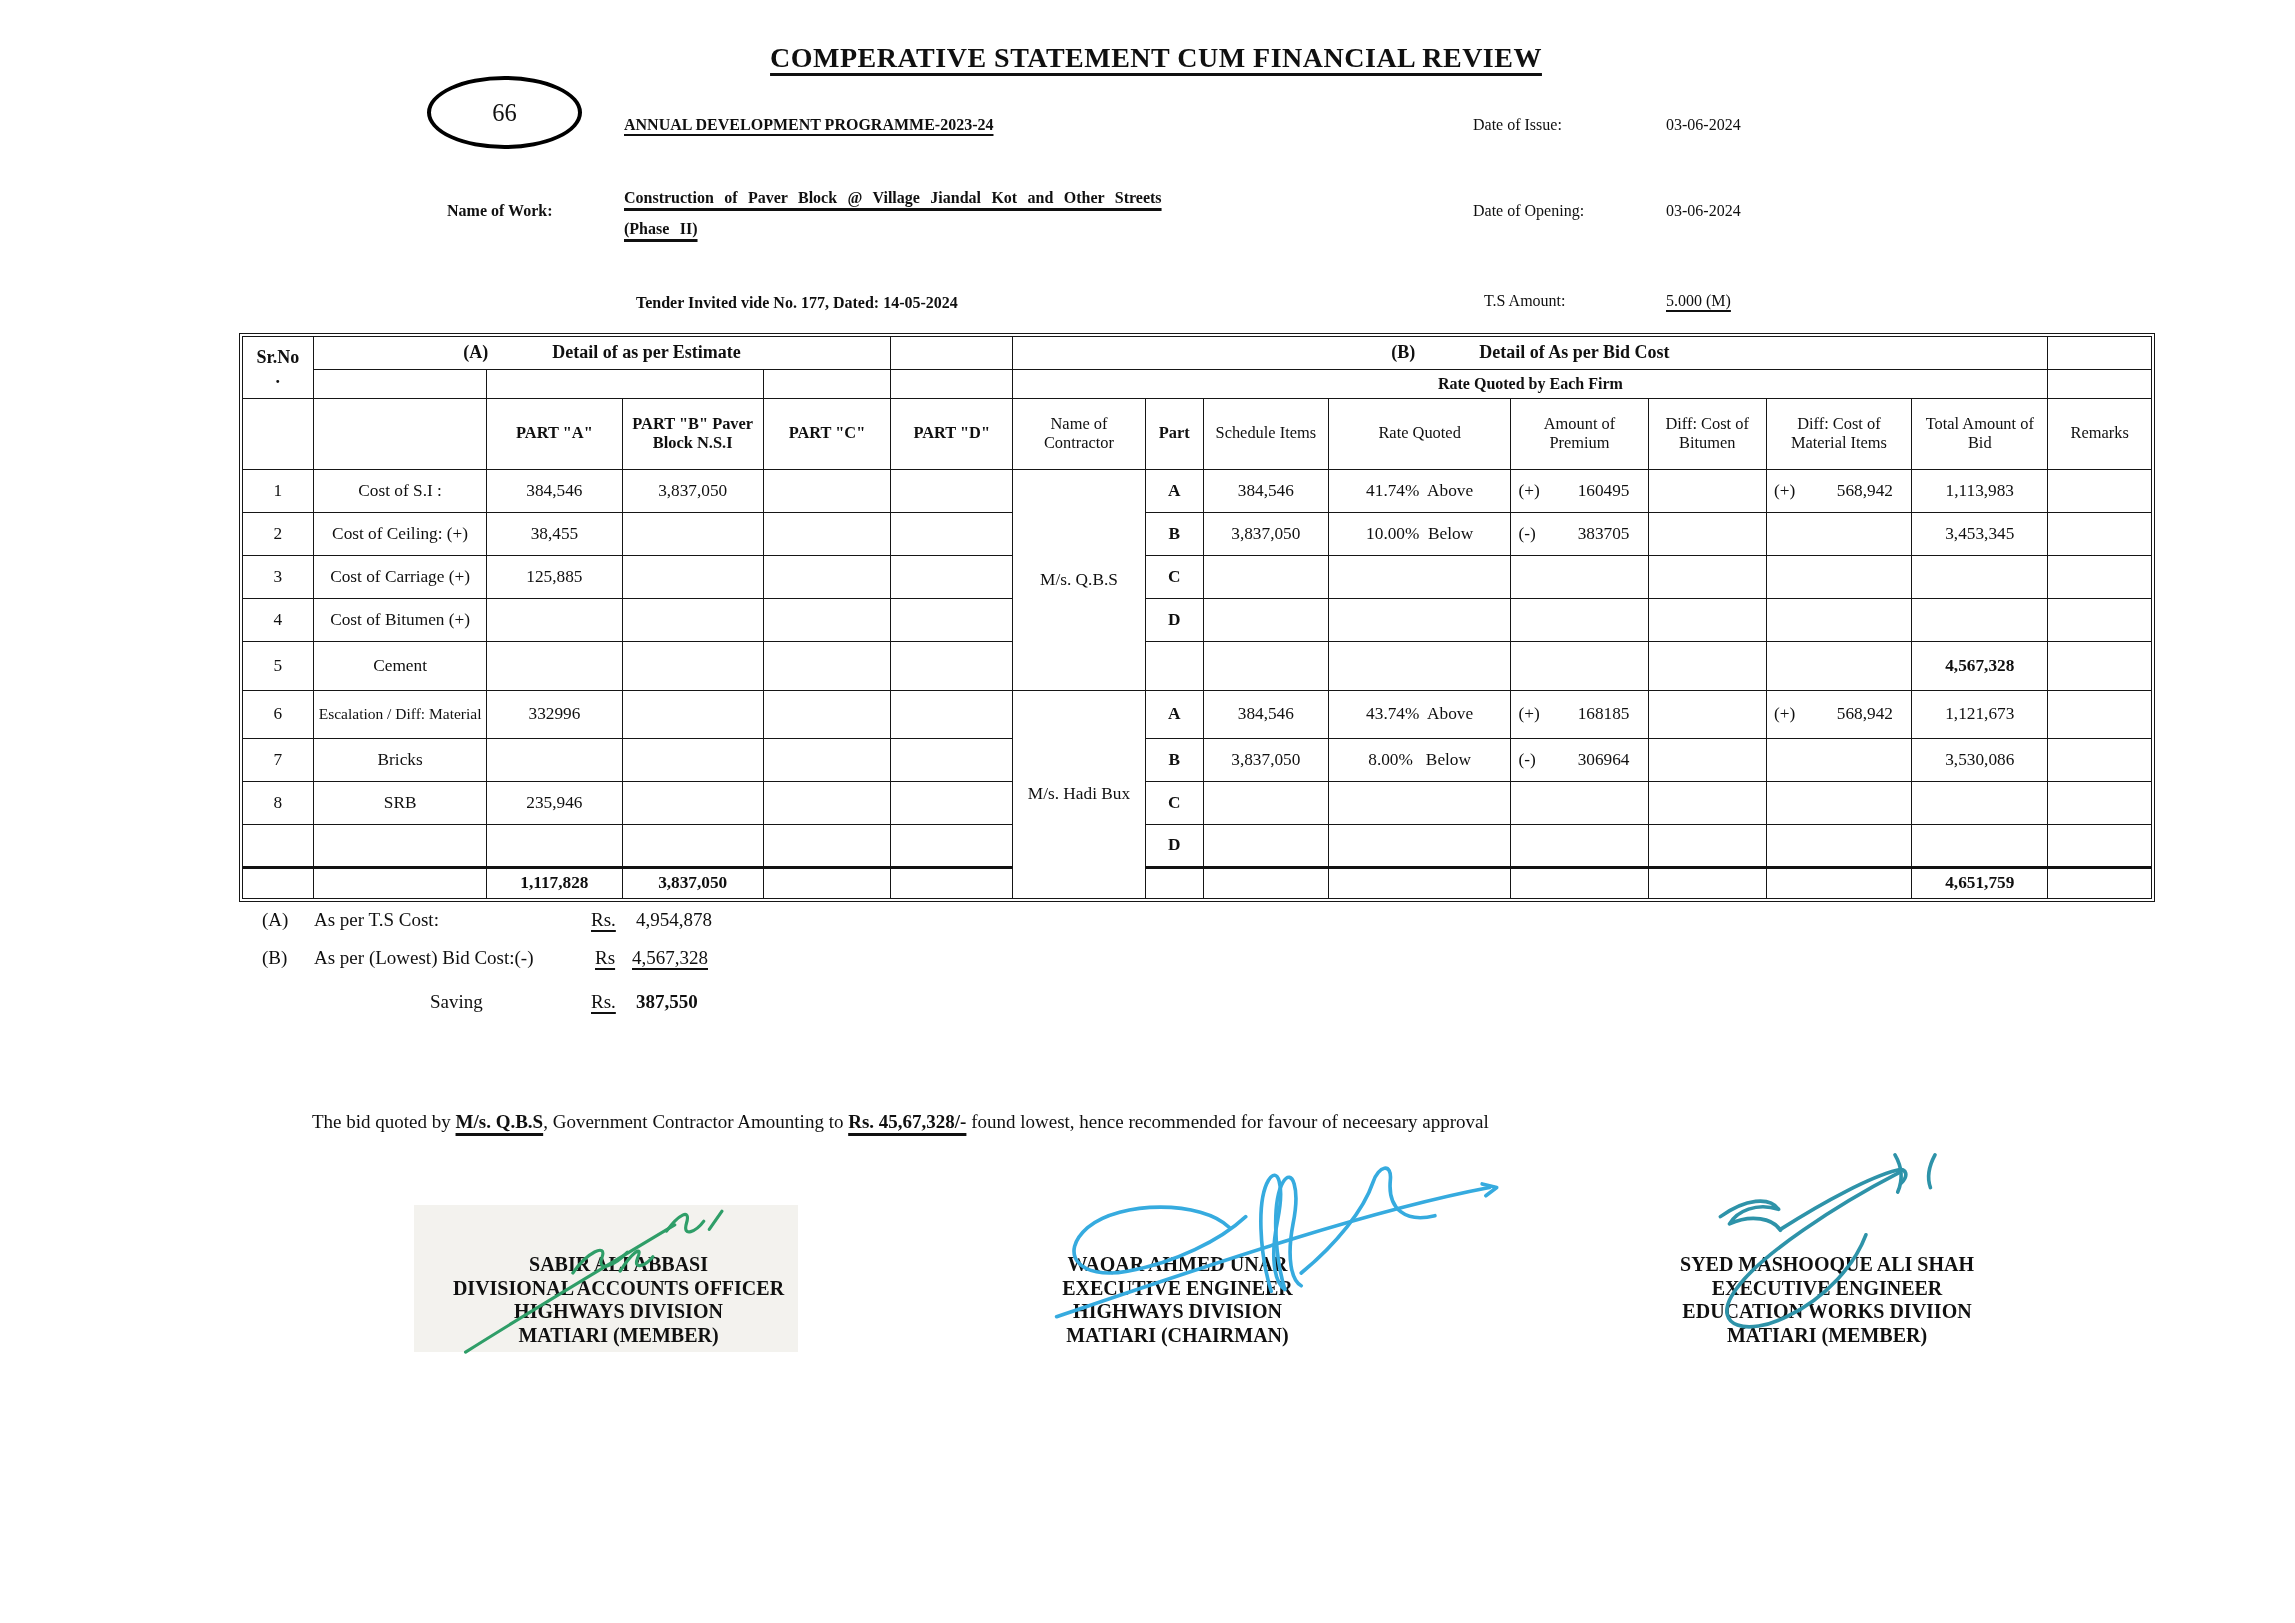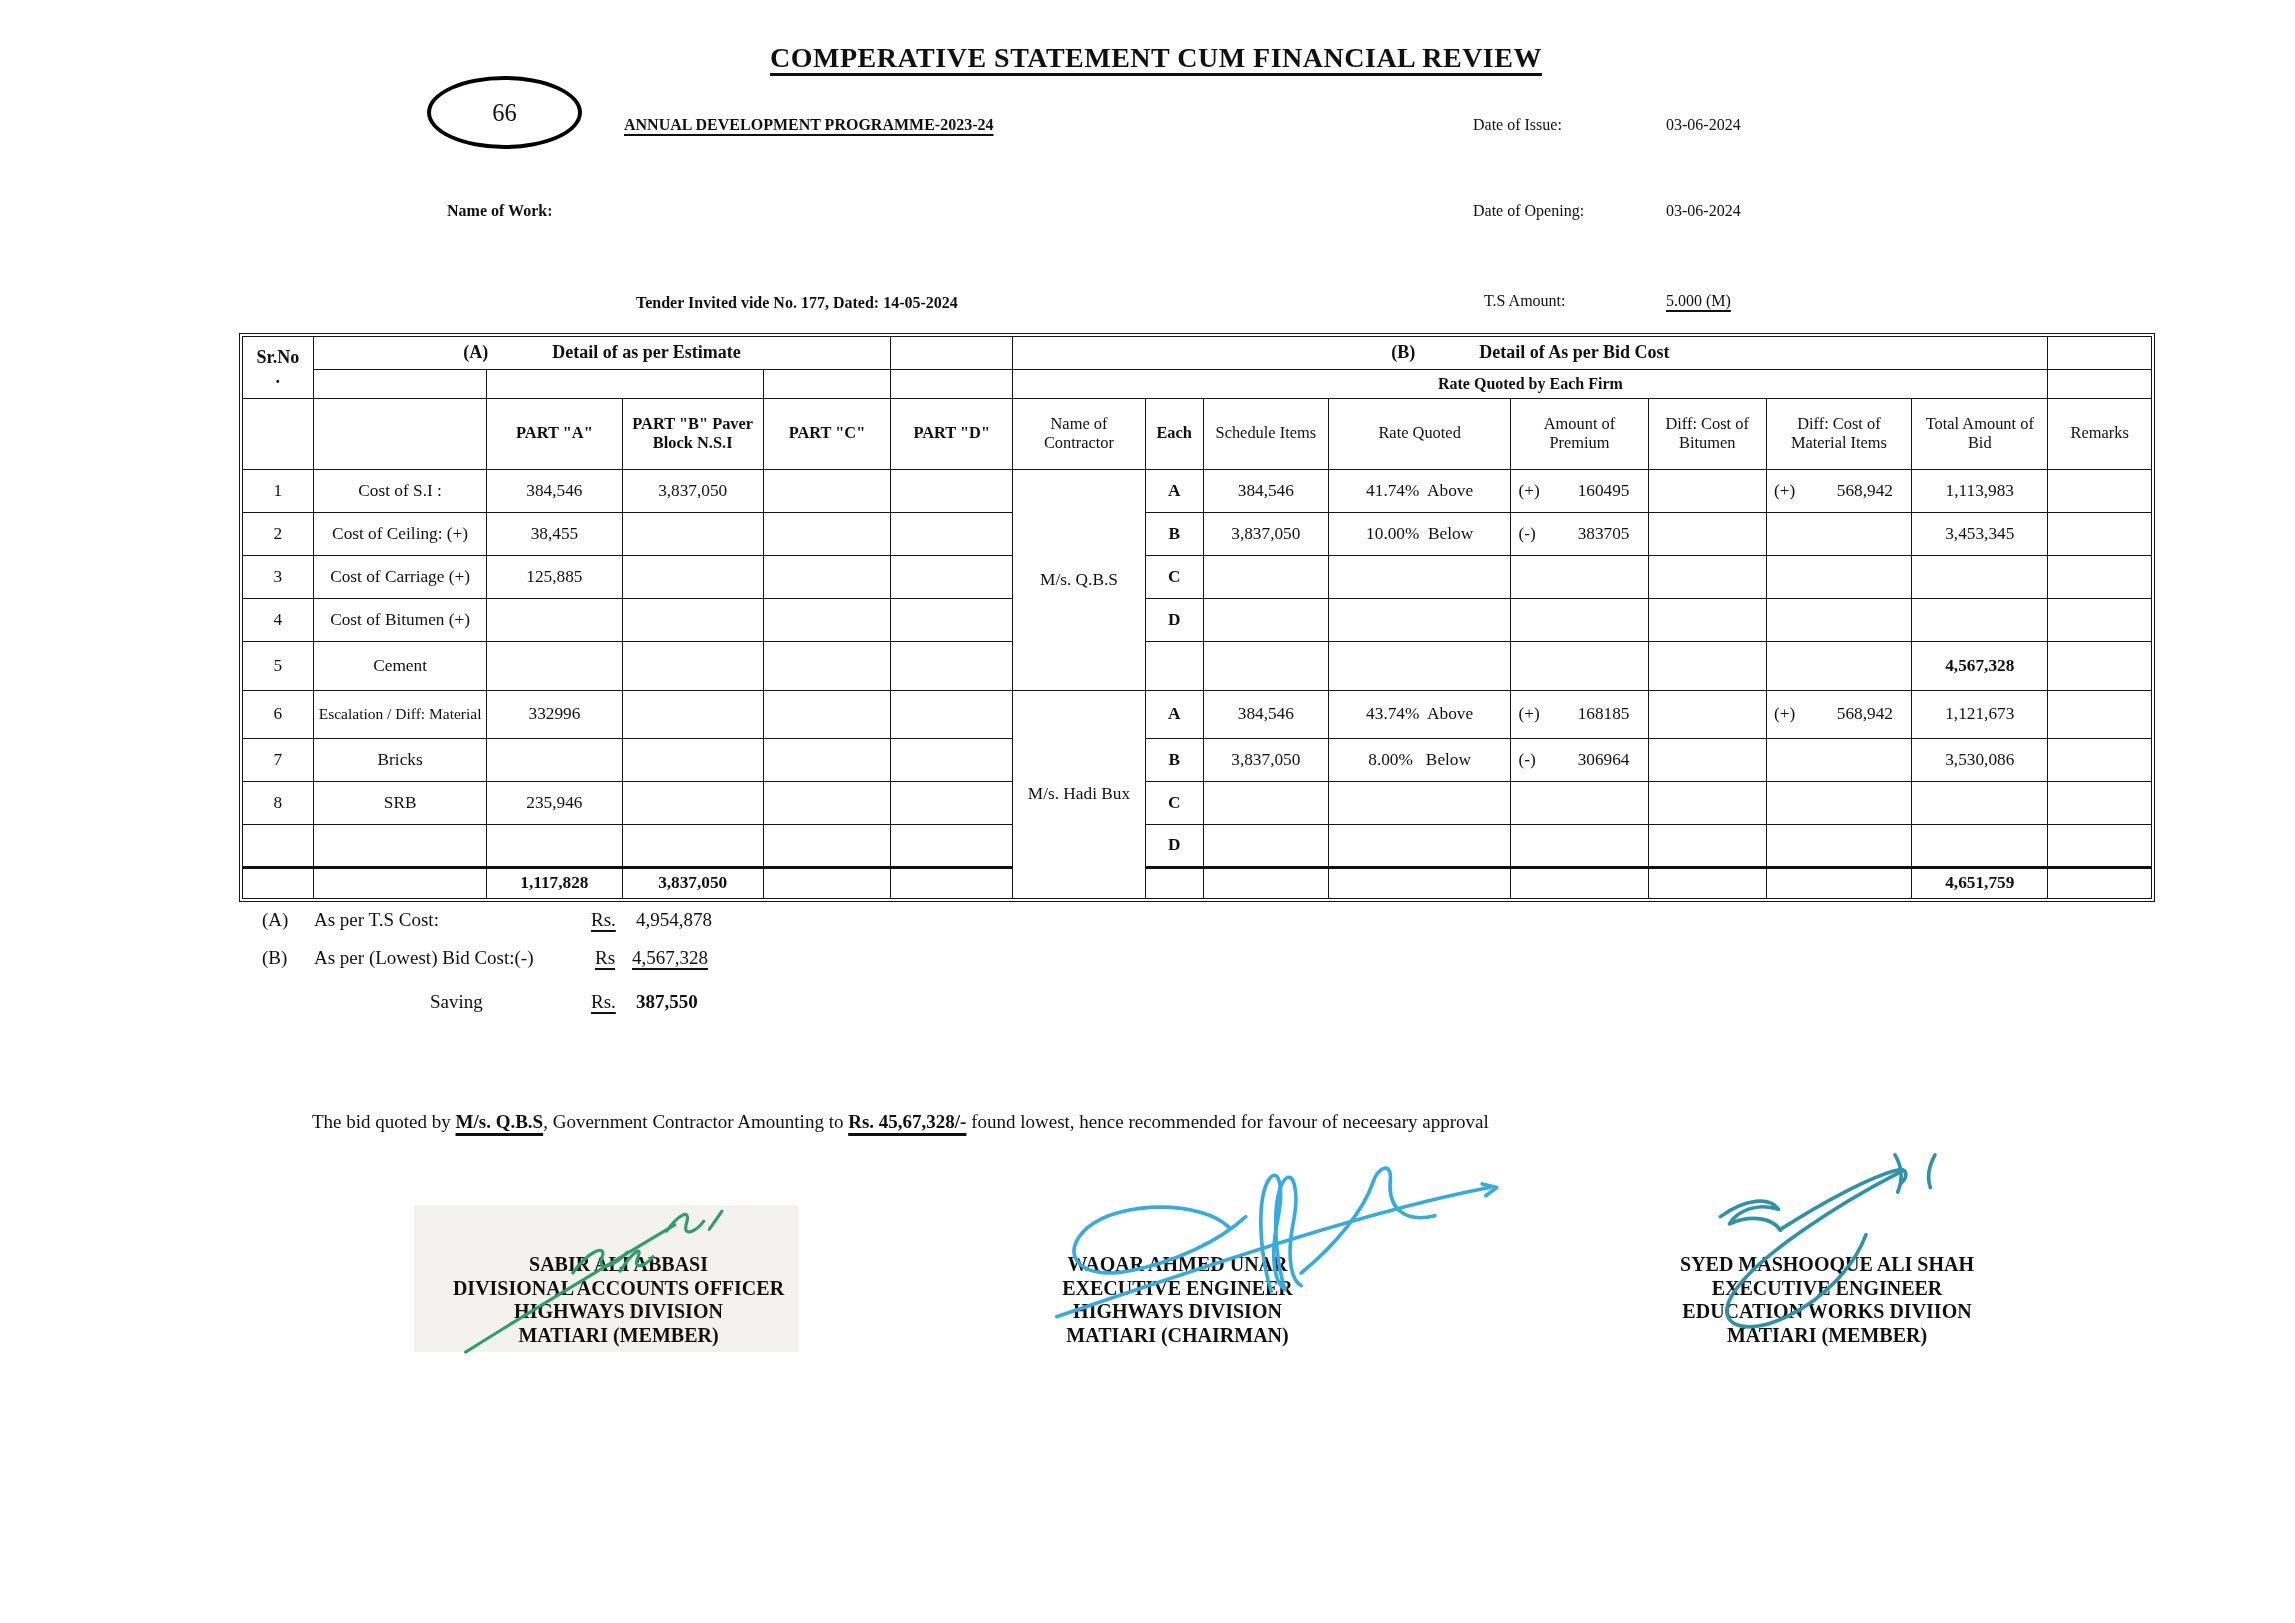--- a/index.html
+++ b/index.html
@@ -50,20 +50,24 @@
 
   <div class="abs title">COMPERATIVE STATEMENT CUM FINANCIAL REVIEW</div>
   <div class="abs circle">
     <span>66</span>
   </div>
   <div class="abs lbl b u" style="left:624px;top:116px;">ANNUAL DEVELOPMENT PROGRAMME-2023-24</div>
   <div class="abs lbl" style="left:1473px;top:116px;">Date of Issue:</div>
   <div class="abs lbl" style="left:1666px;top:116px;">03-06-2024</div>
 
   <div class="abs lbl b" style="left:447px;top:202px;">Name of Work:</div>
+  <div class="abs lbl b worklines" style="left:624px;top:182px;width:718px;">
+    <span class="u3">Construction of Paver Block @ Village Jiandal Kot and Other Streets</span><br>
+    <span class="u3">(Phase II)</span>
+  </div>
   <div class="abs lbl" style="left:1473px;top:202px;">Date of Opening:</div>
   <div class="abs lbl" style="left:1666px;top:202px;">03-06-2024</div>
 
   <div class="abs lbl b" style="left:636px;top:294px;">Tender Invited vide No. 177, Dated: 14-05-2024</div>
   <div class="abs lbl" style="left:1484px;top:292px;">T.S Amount:</div>
   <div class="abs lbl u" style="left:1666px;top:292px;">5.000 (M)</div>
 
   <div class="abs tblwrap">
   <table class="doc">
     <colgroup>
@@ -114,21 +118,21 @@
       <td class="bl"></td>
     </tr>
     <tr class="h3">
       <td></td>
       <td></td>
       <td class="b h3c">PART "A"</td>
       <td class="b h3c">PART "B" Paver Block N.S.I</td>
       <td class="b h3c">PART "C"</td>
       <td class="b h3c">PART "D"</td>
       <td class="h3c secL">Name of Contractor</td>
-      <td class="b h3c">Each</td>
+      <td class="b h3c">Part</td>
       <td class="h3c">Schedule Items</td>
       <td class="h3c">Rate Quoted</td>
       <td class="h3c">Amount of Premium</td>
       <td class="h3c">Diff: Cost of Bitumen</td>
       <td class="h3c">Diff: Cost of Material Items</td>
       <td class="h3c">Total Amount of Bid</td>
       <td class="h3c bl">Remarks</td>
     </tr>
 
     <tr class="r">

